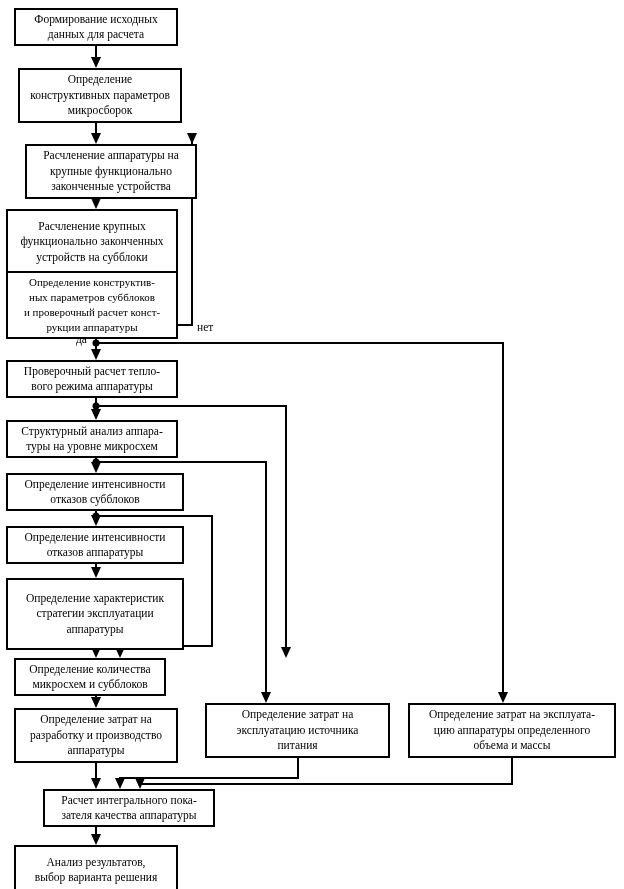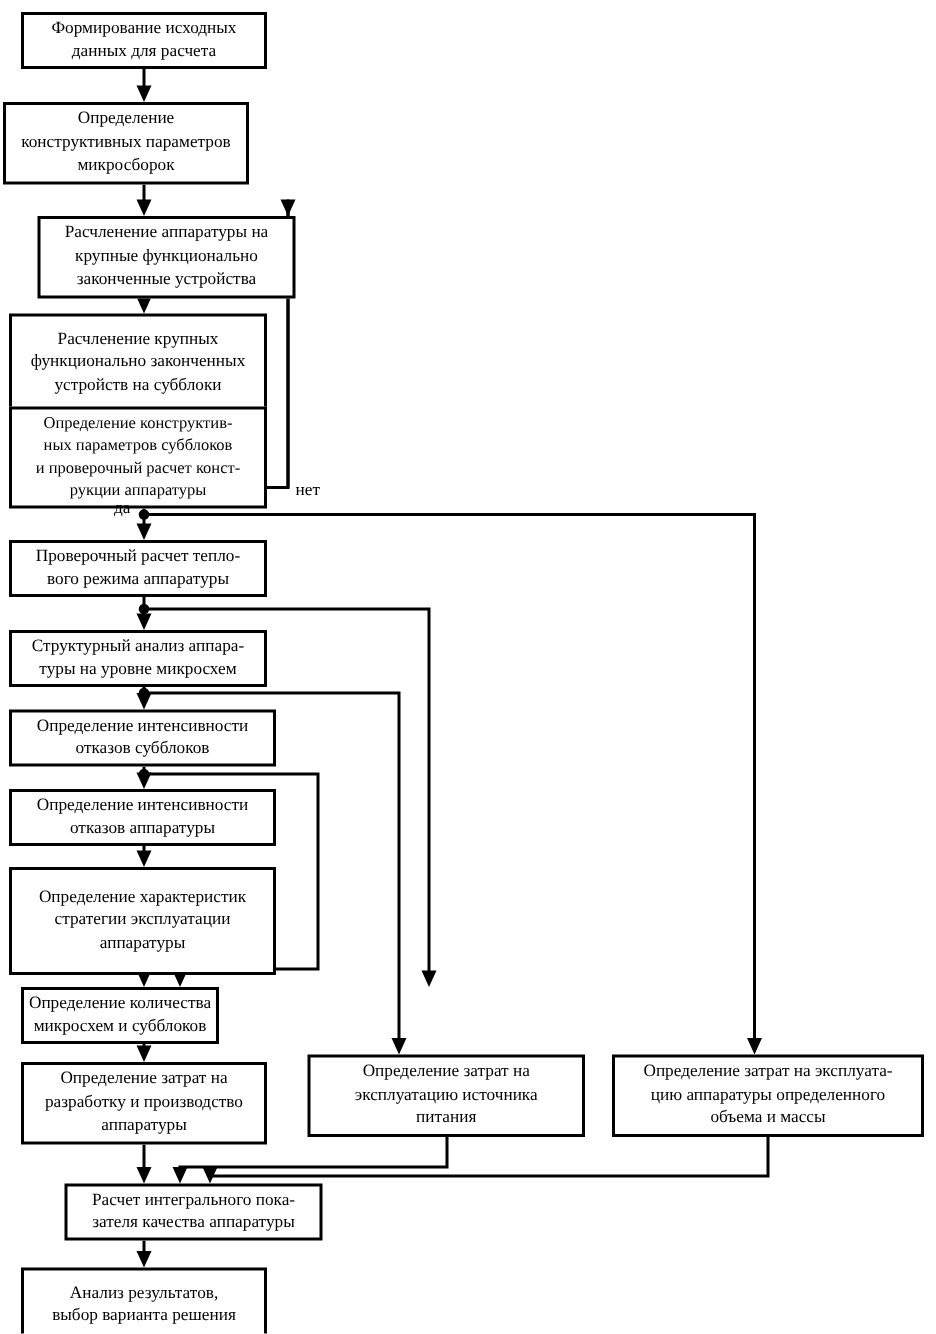--- a/index.html
+++ b/index.html
@@ -149,21 +149,21 @@
     <line x1="96" y1="827" x2="96" y2="838"></line>
     <polygon class="arrowhead" points="96,845 91,834 101,834"></polygon>
 
   </svg>
 
   <div class="node-box" style="left:14px; top:8px; width:164px; height:38px;">
     <span class="node-label">Формирование исходных
 данных для расчета</span>
   </div>
 
-  <div class="node-box" style="left:2px; top:68px; width:164px; height:55px;justify-content:flex-end;">
+  <div class="node-box" style="left:18px; top:68px; width:164px; height:55px;justify-content:flex-end;">
     <span class="node-label">Определение
 конструктивных параметров
 микросборок</span>
   </div>
 
   <div class="node-box" style="left:6px; top:144px; width:172px; height:55px;margin-left:19px;">
     <span class="node-label">Расчленение аппаратуры на
 крупные функционально
 законченные устройства</span>
   </div>
@@ -200,21 +200,21 @@
     <span class="node-label">Определение интенсивности
 отказов аппаратуры</span>
   </div>
 
   <div class="node-box" style="left:6px; top:578px; width:178px; height:72px;">
     <span class="node-label">Определение характеристик
 стратегии эксплуатации
 аппаратуры</span>
   </div>
 
-  <div class="node-box" style="left:14px; top:658px; width:132px; height:38px;">
+  <div class="node-box" style="left:14px; top:658px; width:152px; height:38px;">
     <span class="node-label">Определение количества
 микросхем и субблоков</span>
   </div>
 
   <div class="node-box" style="left:14px; top:708px; width:164px; height:55px;">
     <span class="node-label">Определение затрат на
 разработку и производство
 аппаратуры</span>
   </div>
 

